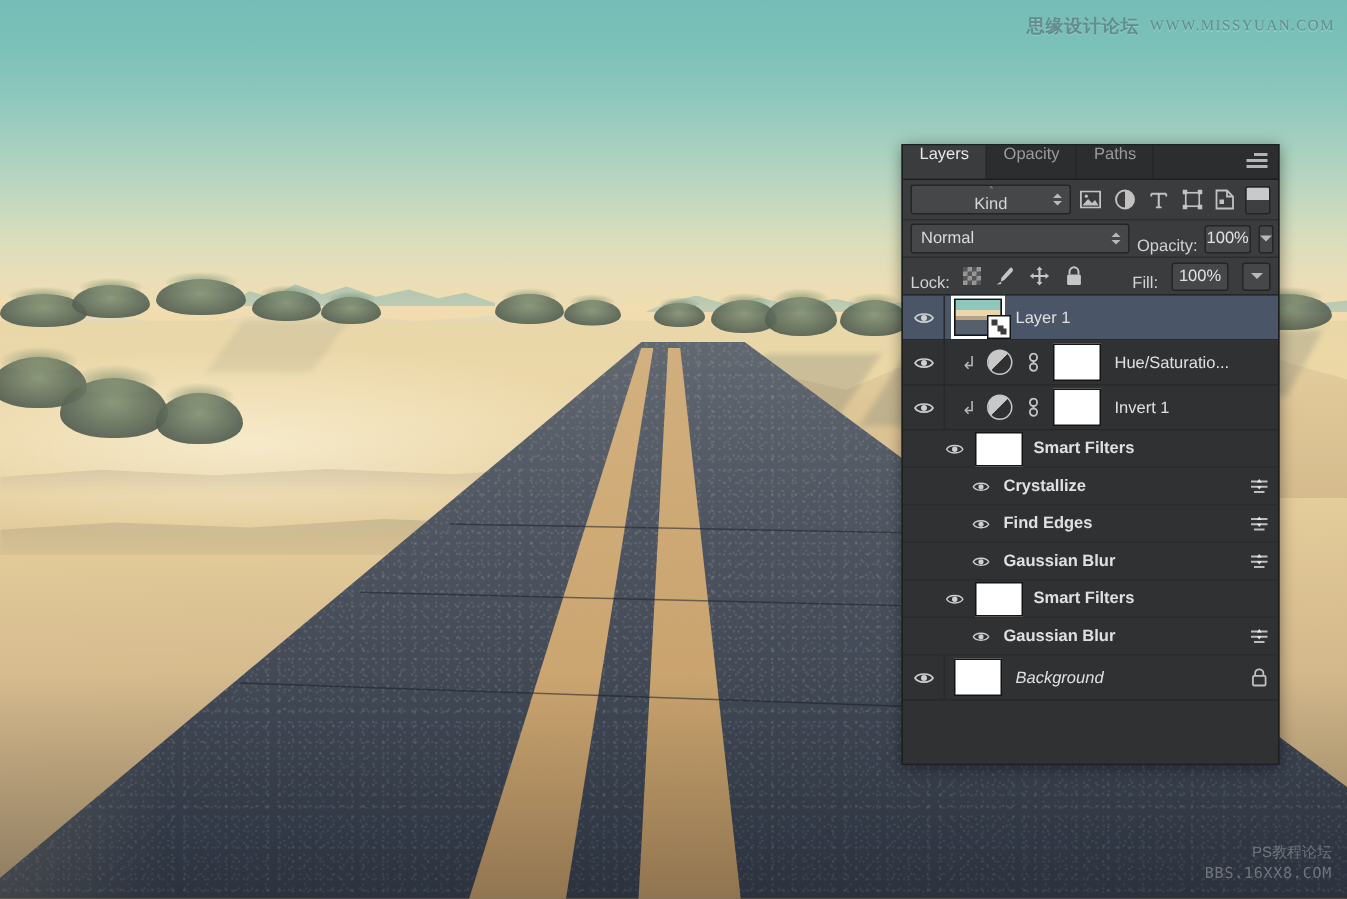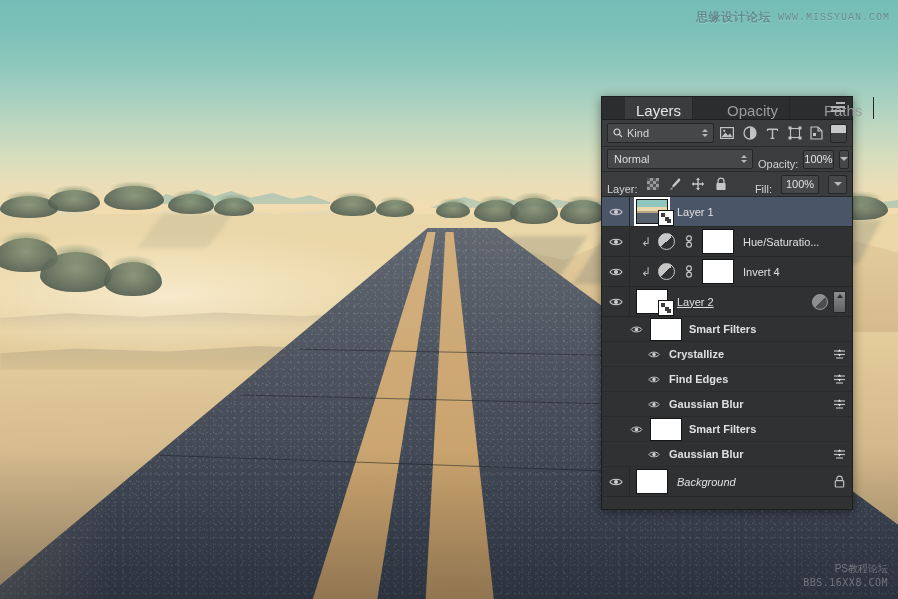--- a/index.html
+++ b/index.html
@@ -144,21 +144,21 @@
     mix-blend-mode:normal;
   }
 
   
   .wm-top{
     position:absolute;right:8px;top:9px;display:flex;align-items:center;gap:7px;
     color:#5f7d84;font-size:11px;letter-spacing:.5px;opacity:.78;
     text-shadow:0 1px 0 rgba(255,255,255,.25);
   }
   .wm-top .cn{font-weight:bold;font-size:12px;}
-  .wm-top .en{font-family:Liberation Mono, monospace;font-size:10px;letter-spacing:1px;}
+  .wm-top .en{font-family:Liberation Serif, serif;font-size:10px;letter-spacing:1px;}
   .wm-bot{
     position:absolute;right:10px;bottom:10px;text-align:right;
     color:#9a9a9c;opacity:.62;line-height:1.35;
   }
   .wm-bot .l1{font-size:10px;}
   .wm-bot .l2{font-size:10px;font-family:"DejaVu Sans Mono",monospace;letter-spacing:.5px;}
 
   
   #layers-panel{
     position:absolute;left:601px;top:96px;width:250px;height:412px;
@@ -168,41 +168,41 @@
     font-size:11px;color:#c9c9c9;
     display:flex;flex-direction:column;
   }
 
   
   .tabbar{
     height:22px;background:#2b2d2f;display:flex;align-items:stretch;
     border-bottom:1px solid #1d1e1f;position:relative;
   }
   .tab{
-    padding:0 11px;display:flex;align-items:flex-end;font-size:15px;color:#9b9b9b;
-    border-right:1px solid #242628;cursor:default;margin-left:23px;
+    padding:0 11px;display:flex;align-items:flex-start;font-size:11px;color:#9b9b9b;
+    border-right:1px solid #242628;cursor:default;
   }
   .tab.active{background:#3a3c3e;color:#e6e6e6;}
   .panel-menu{
     position:absolute;right:5px;top:5px;width:16px;height:12px;cursor:pointer;
   }
   .panel-menu i{display:block;height:1.5px;background:#b4b4b4;margin-bottom:2.5px;}
   .panel-menu i:nth-child(1){width:9px;margin-left:5px;}
   .panel-menu i:nth-child(2){width:14px;}
   .panel-menu i:nth-child(3){width:14px;}
 
   
   .filterrow{
     height:26px;background:#3a3c3e;border-bottom:1px solid #2a2c2e;
     display:flex;align-items:center;padding:0 5px;gap:4px;
   }
   .kind-select{
     width:98px;height:18px;background:#454749;border:1px solid #232527;border-radius:2px;
     display:flex;align-items:center;padding:0 5px;gap:4px;color:#d6d6d6;font-size:11px;
-    position:relative;cursor:pointer;
+    position:relative;cursor:pointer;flex-direction:column;
   }
   .kind-select .caret{
     position:absolute;right:5px;top:50%;transform:translateY(-50%);
     display:flex;flex-direction:column;gap:2px;
   }
   .kind-select .caret b{
     width:0;height:0;border-left:3px solid transparent;border-right:3px solid transparent;display:block;
   }
   .kind-select .caret b:first-child{border-bottom:3px solid #b9b9b9;}
   .kind-select .caret b:last-child{border-top:3px solid #b9b9b9;}
@@ -480,21 +480,21 @@
         </span>
     </div>
     <span class="lbl">Opacity:</span>
     <div class="numbox">100%</div>
     <div class="numcaret">
         <b></b>
       </div>
   </div>
 
   <div class="lockrow">
-    <span class="lbl">Layer:</span>
+    <span class="lbl">Lock:</span>
     <div class="checker"></div>
     <div class="lk">
       <svg width="14" height="14" viewBox="0 0 14 14">
           <path d="M11.5 1.5 C12.5 2.4 12.6 3.2 11.8 4.1 L6.6 9.6 L4.2 10.8 L4.6 8.2 L9.9 2.2 C10.6 1.4 11 1.2 11.5 1.5 Z" fill="#c6c6c6"></path>
           <path d="M4.2 10.8 L1.4 12.6 L4.6 12.3 Z" fill="#c6c6c6"></path>
         </svg>
     </div>
     <div class="lk">
       <svg width="14" height="14" viewBox="0 0 14 14">
           <path d="M7 0.6 L9 3 H7.7 V6.3 H11 V5 L13.4 7 L11 9 V7.7 H7.7 V11 H9 L7 13.4 L5 11 H6.3 V7.7 H3 V9 L0.6 7 L3 5 V6.3 H6.3 V3 H5 Z" fill="#c6c6c6"></path>
@@ -560,43 +560,23 @@
       <span class="clip-arrow">↲</span>
       <span class="adj-icon"></span>
       <span class="link-icon">
         <svg width="10" height="13" viewBox="0 0 10 13">
             <rect x="2.6" y="0.8" width="4.8" height="5" rx="2.4" fill="none" stroke="#c4c4c4" stroke-width="1.2"></rect>
             <rect x="2.6" y="7.2" width="4.8" height="5" rx="2.4" fill="none" stroke="#c4c4c4" stroke-width="1.2"></rect>
             <line x1="5" y1="5" x2="5" y2="8" stroke="#c4c4c4" stroke-width="1.2"></line>
           </svg>
       </span>
       <div class="mask" style="margin-left:6px;"></div>
-      <span class="name">Invert 4</span>
-    </div>
-
-    <div class="row">
-      <div class="eye">
-        <svg class="eyeglyph" width="14" height="10" viewBox="0 0 14 10">
-            <path d="M1 5 C3 1.4 11 1.4 13 5 C11 8.6 3 8.6 1 5 Z" fill="none" stroke="#cfcfcf" stroke-width="1.1"></path>
-            <circle cx="7" cy="5" r="2" fill="#cfcfcf"></circle>
-          </svg>
-      </div>
-      <div class="thumb">
-        <span class="so-badge">
-            <i></i>
-          </span>
-      </div>
-      <span class="name underline">Layer 2</span>
-      <div class="right-icons">
-        <span class="fx-lens"></span>
-        <span class="expander">
-            <b></b>
-          </span>
-      </div>
-    </div>
+      <span class="name">Invert 1</span>
+    </div>
+
 
     <div class="row filterrow-item indent-1">
       <div class="sf-eye">
         <svg class="eyeglyph" width="13" height="9" viewBox="0 0 14 10">
             <path d="M1 5 C3 1.4 11 1.4 13 5 C11 8.6 3 8.6 1 5 Z" fill="none" stroke="#cfcfcf" stroke-width="1.1"></path>
             <circle cx="7" cy="5" r="2" fill="#cfcfcf"></circle>
           </svg>
       </div>
       <div class="mask" style="margin-left:6px;height:21px;"></div>
       <span class="sf-name">Smart Filters</span>

